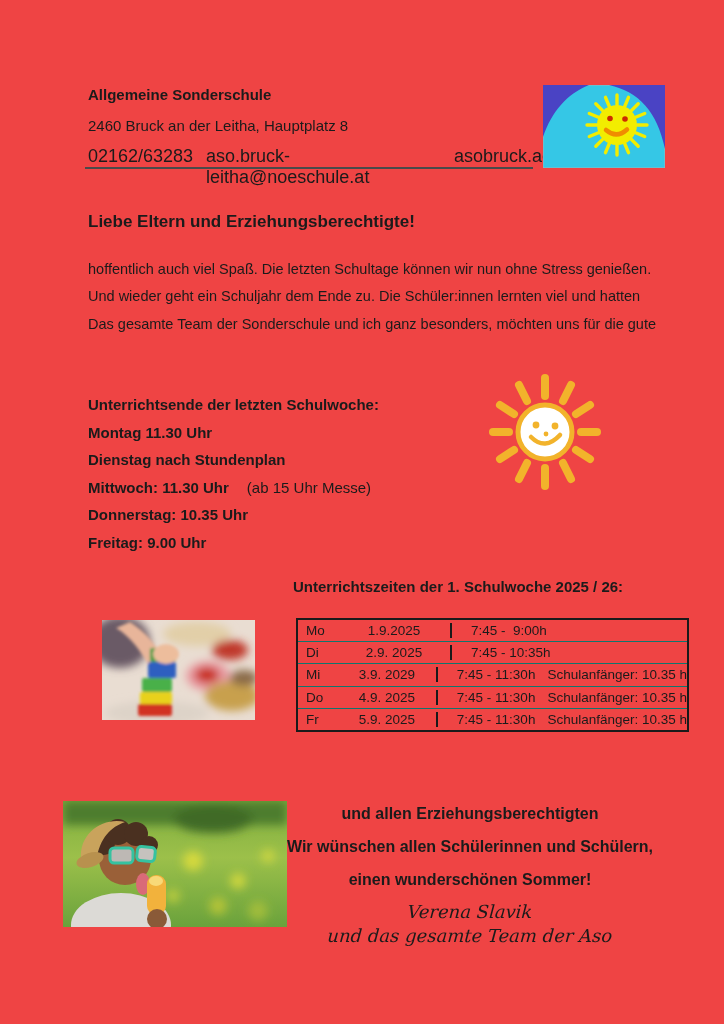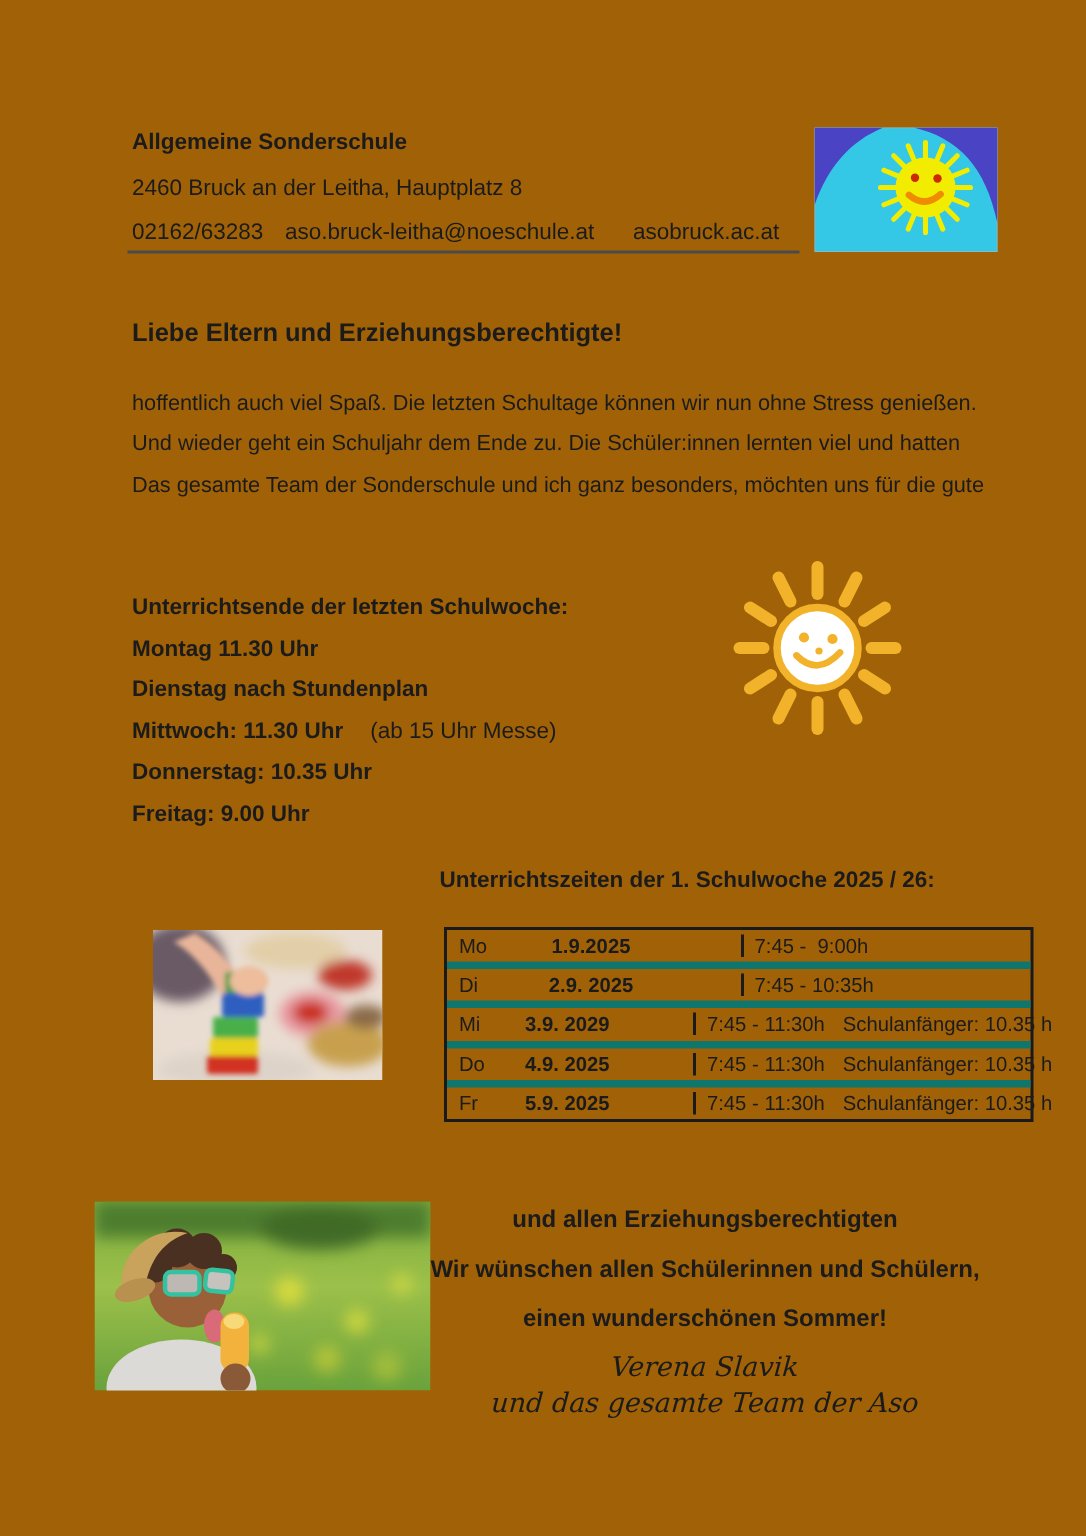--- a/index.html
+++ b/index.html
@@ -1,50 +1,50 @@
 <!DOCTYPE html>
 <html><head>
 <meta charset="utf-8">
 <style>
   html,body { margin:0; padding:0; background:#ffffff; }
   .page {
-    position:relative; width:724px; height:1024px; background:#a16207;
+    position:relative; width:724px; height:1024px; background:#ef4444;
     font-family:"Liberation Sans", sans-serif; color:#1b1b1b; overflow:hidden;
   }
   .abs { position:absolute; }
 
   
   .school-name { left:88px; top:86px; font-size:15px; font-weight:bold; }
   .school-address { left:88px; top:117px; font-size:15px; }
-  .contact-row { left:88px; top:146px; font-size:15px; display:flex; }
+  .contact-row { left:88px; top:146px; font-size:18px; display:flex;gap:16px; }
   .contact-phone { width:102px; }
   .contact-email { width:232px; }
   .header-rule { left:85px; top:167px; width:448px; height:2px; background:#4a4a4a; }
   .logo-box { left:543px; top:85px; width:122px; height:83px; }
 
   
   .greeting-heading { left:88px; top:212px; font-size:17px; font-weight:bold; }
   .greeting-body { left:88px; top:256px; font-size:14.5px; line-height:27.3px; white-space:nowrap; }
 
   
   .lastweek { left:88px; top:391px; font-size:15px; font-weight:bold; line-height:27.6px; white-space:nowrap; }
   .lastweek .note { font-weight:normal; margin-left:18px; }
 
   .sun-drawing { left:470px; top:370px; width:150px; height:128px; }
 
   
   .firstweek-heading { left:293px; top:578px; font-size:15px; font-weight:bold; white-space:nowrap; }
   .photo-toys { left:102px; top:620px; width:153px; height:100px; }
   .tbl { left:296px; top:618px; width:389px; border:2px solid #1a1a1a; font-size:13.5px; }
-  .tbl-row { display:flex; height:21.2px; align-items:center; border-top:5px solid #0f766e; }
+  .tbl-row { display:flex; height:21.2px; align-items:center; border-top:1px solid #0f766e; }
   .tbl-row:first-child { border-top:none; }
   .cell-daydate { width:152px; display:flex; align-items:flex-end; }
   .cell-day { width:44px; padding-left:8px; }
-  .cell-date { flex:1; text-align:center; padding-right:12px; white-space:pre;font-weight:bold; }
-  .cell-time { flex:1; border-left:2px solid #1a1a1a; display:flex; align-items:flex-start; padding-left:7px;margin-left:44px; }
+  .cell-date { flex:1; text-align:center; padding-right:12px; white-space:pre; }
+  .cell-time { flex:1; border-left:2px solid #1a1a1a; display:flex; align-items:flex-start; padding-left:19px; }
   .time-text { white-space:pre; }
   .time-note { margin-left:12px; white-space:pre; }
 
   
   .photo-summer { left:63px; top:801px; width:224px; height:126px; }
   .closing { left:280px; top:797px; width:380px; text-align:center; }
   .closing-line { font-size:16px; font-weight:bold; line-height:33px; white-space:nowrap; }
   .script { font-family:"DejaVu Serif", serif; font-style:italic; transform:skewX(-4deg); }
   .sig-name { font-size:18px; margin-top:5px; }
   .sig-team { font-size:18px; margin-top:3px; }

